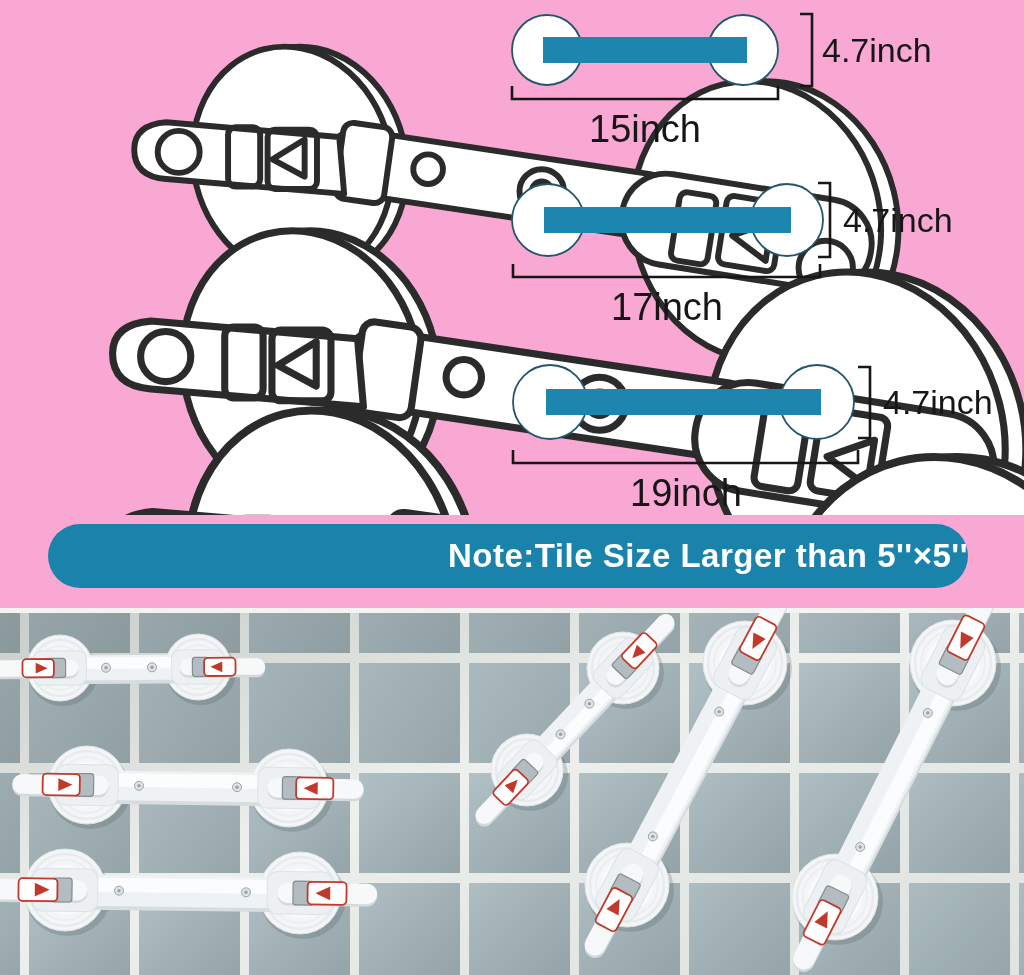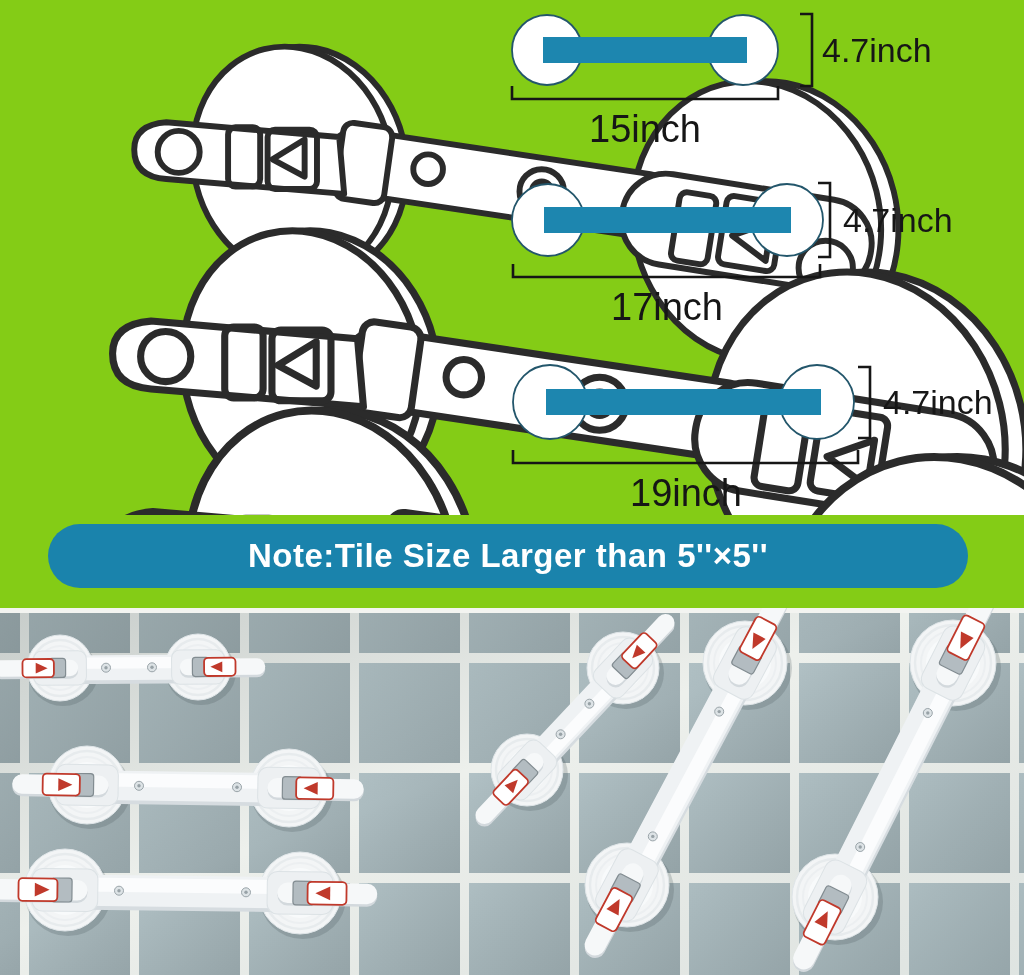--- a/index.html
+++ b/index.html
@@ -1,29 +1,29 @@
 <!DOCTYPE html>
 <html style="--accent-teal: #1d86af; --diagram-outline: #23566b; --dimension-text: #161616; --note-bg: #1a83ac; --note-text: #ffffff; --sketch-line: #2b2b2b; --tile: #a3b3b8; --grout: #edf0ec;"><head>
 <meta charset="utf-8">
 <style>
   html,body{margin:0;padding:0;background:#ffffff;}
-  .stage{position:relative;width:1024px;height:975px;background:#84cc16;overflow:hidden;
+  .stage{position:relative;width:1024px;height:975px;background:#f9a8d4;overflow:hidden;
          font-family:"Liberation Sans","DejaVu Sans",sans-serif;}
   .top-svg{position:absolute;left:0;top:0;}
   .sketch-line{fill:#ffffff;stroke:var(--sketch-line,#2b2b2b);stroke-width:2.4;stroke-linejoin:round;stroke-linecap:round;}
   .sketch-open{fill:none;stroke:var(--sketch-line,#2b2b2b);stroke-width:2.4;stroke-linejoin:round;}
   .diag-circle{fill:#ffffff;stroke:var(--diagram-outline,#23566b);stroke-width:1.8;}
   .bar-rect{fill:var(--accent-teal,#1d86af);}
   .bracket{fill:none;stroke:var(--dimension-text,#161616);stroke-width:2.6;}
   text.dim{fill:var(--dimension-text,#161616);font-family:"Liberation Sans","DejaVu Sans",sans-serif;
            font-size:34px;font-weight:500;}
   text.dim.big{font-size:38px;}
   text.mid{text-anchor:middle;}
   .note{position:absolute;left:48px;top:524px;width:920px;height:64px;border-radius:33px;
-        background:var(--note-bg,#1a83ac);display:flex;align-items:center;justify-content:center;}
+        background:var(--note-bg,#1a83ac);display:flex;align-items:center;justify-content:flex-end;}
   .note span{color:var(--note-text,#ffffff);font-size:33px;font-weight:600;letter-spacing:0.5px;}
   .photo{position:absolute;left:0;top:608px;}
   .grout{fill:var(--grout,#edf0ec);}
 </style>
 </head>
 <body>
 
 <div class="stage">
 
   <svg class="top-svg" width="1024" height="515" viewBox="0 0 1024 515">

